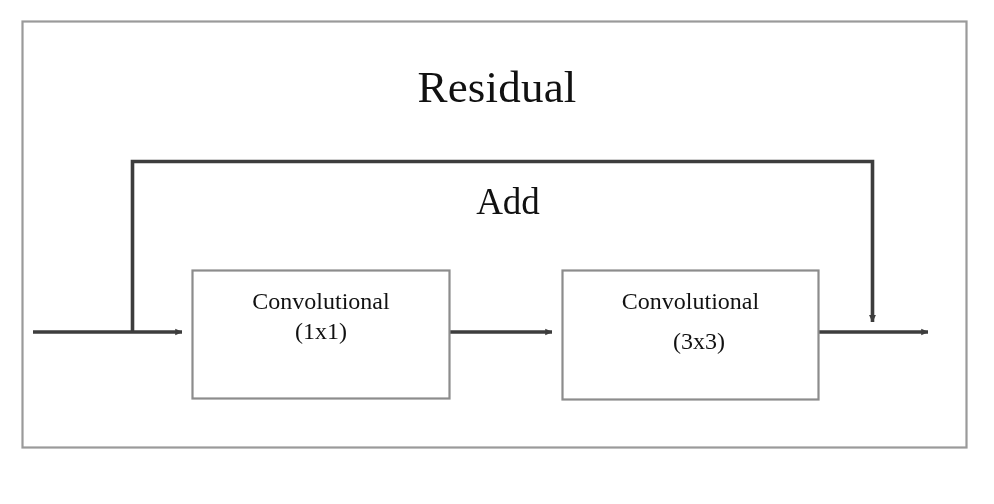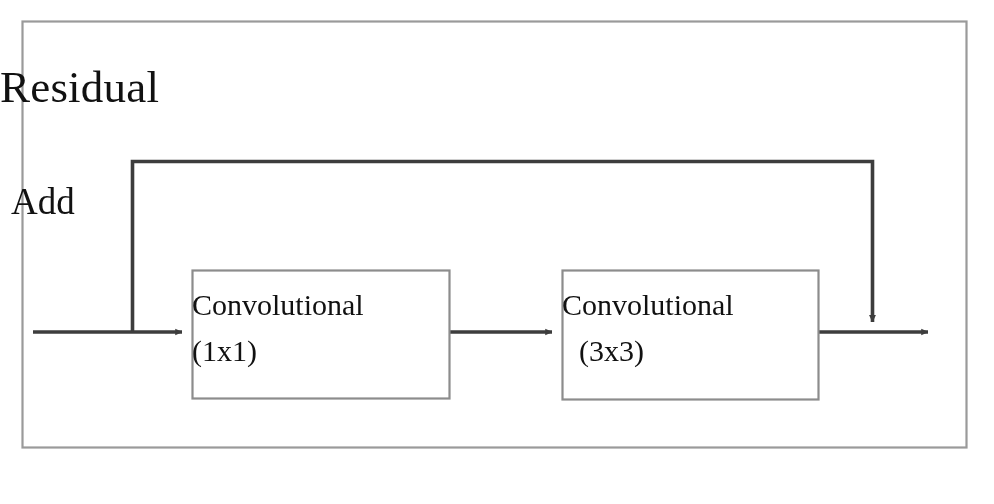--- a/index.html
+++ b/index.html
@@ -17,29 +17,29 @@
   }
   #diagram-svg {
     position: absolute;
     left: 0;
     top: 0;
     width: 994px;
     height: 504px;
   }
   .node-label {
     position: absolute;
-    text-align: left;
+    text-align: center;
     color: #111111;
     font-family: "Liberation Serif", "DejaVu Serif", serif;
     line-height: 1.08;
     white-space: nowrap;
     user-select: none;
   }
   .box-label {
-    font-size: 30px;
+    font-size: 24px;
   }
   .title-label {
     font-size: 45px;
     letter-spacing: 0.2px;
   }
   .add-label {
     font-size: 37px;
   }
 </style>
 </head>
@@ -71,21 +71,21 @@
 
     <rect x="562.5" y="270.5" width="256" height="129" fill="#ffffff" stroke="#8c8c8c" stroke-width="2.2"></rect>
   </svg>
 
   <div class="node-label title-label" style="left:0; top:63px; width:994px;">Residual</div>
 
   <div class="node-label add-label" style="left:11px; top:182px; width:994px;">Add</div>
 
   <div style="position:absolute; left:192px; top:289px; width:258px;">
     <div class="node-label box-label" style="position:static;">Convolutional</div>
-    <div class="node-label box-label" style="position:static; margin-top:14px;">(1x1)</div>
+    <div class="node-label box-label" style="position:static; margin-top:4px;">(1x1)</div>
   </div>
 
   <div style="position:absolute; left:562px; top:289px; width:257px;">
     <div class="node-label box-label" style="position:static;">Convolutional</div>
     <div class="node-label box-label" style="position:static; margin-top:14px;margin-left:17px;">(3x3)</div>
   </div>
 
 </div>
 
 </body></html>

